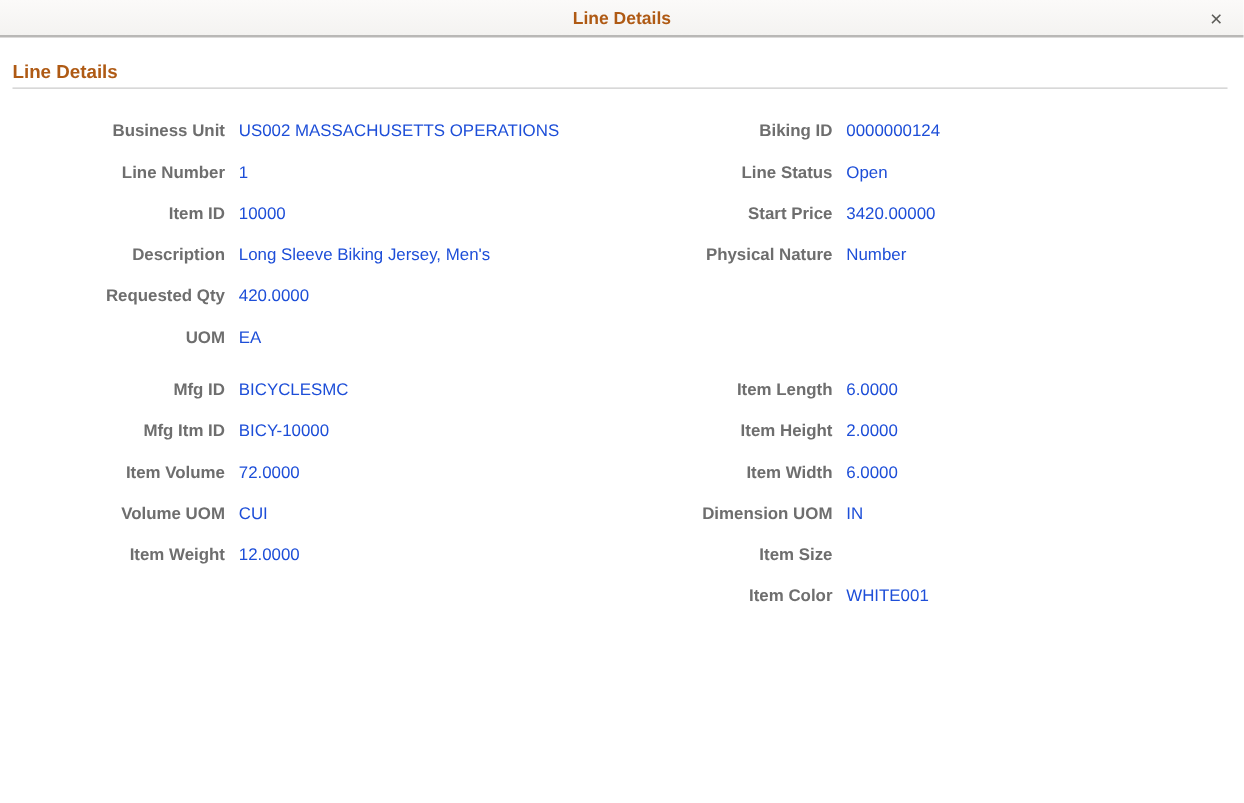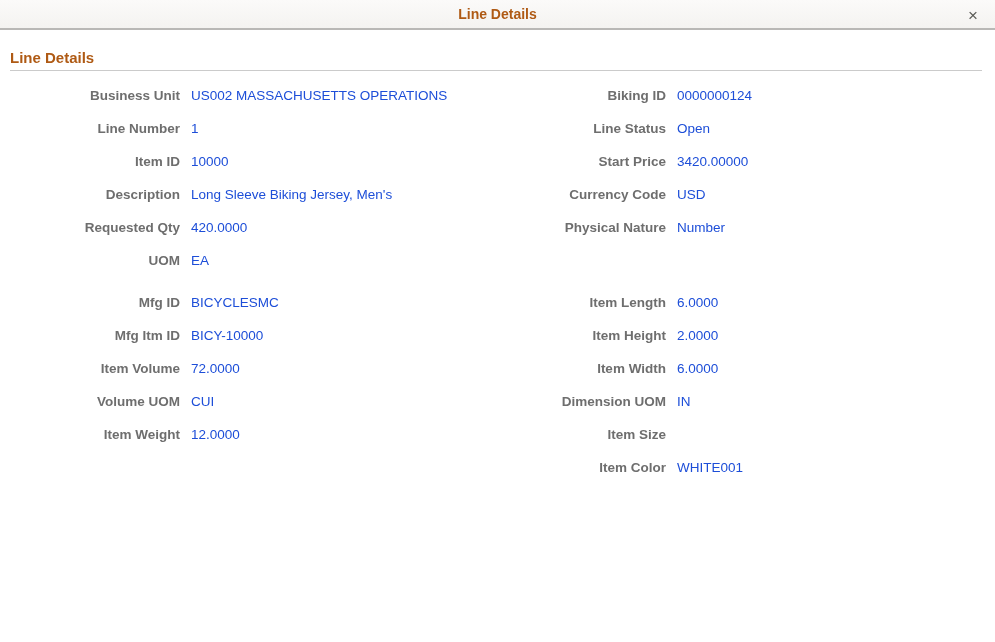--- a/index.html
+++ b/index.html
@@ -60,21 +60,21 @@
     display: grid;
     grid-template-columns: 1fr 1fr;
     margin-top: 8px;
     padding-bottom: 1px;
   }
   .col { display: block; }
 
   .row {
     height: 33px;
     display: flex;
-    align-items: center;
+    align-items: flex-end;
   }
   .lbl {
     flex: 0 0 170px;
     width: 170px;
     text-align: right;
     color: #6e6e6e;
     font-weight: bold;
     font-size: 13.5px;
     white-space: nowrap;
   }
@@ -134,24 +134,20 @@
         </div>
         <div class="row">
           <span class="lbl">Line Status</span>
           <span class="val">Open</span>
         </div>
         <div class="row">
           <span class="lbl">Start Price</span>
           <span class="val">3420.00000</span>
         </div>
         <div class="row">
-          <span class="lbl">Currency Code</span>
-          <span class="val">USD</span>
-        </div>
-        <div class="row">
           <span class="lbl">Physical Nature</span>
           <span class="val">Number</span>
         </div>
       </div>
     </div>
 
 
     <div class="cols">
       <div class="col">
         <div class="row">

